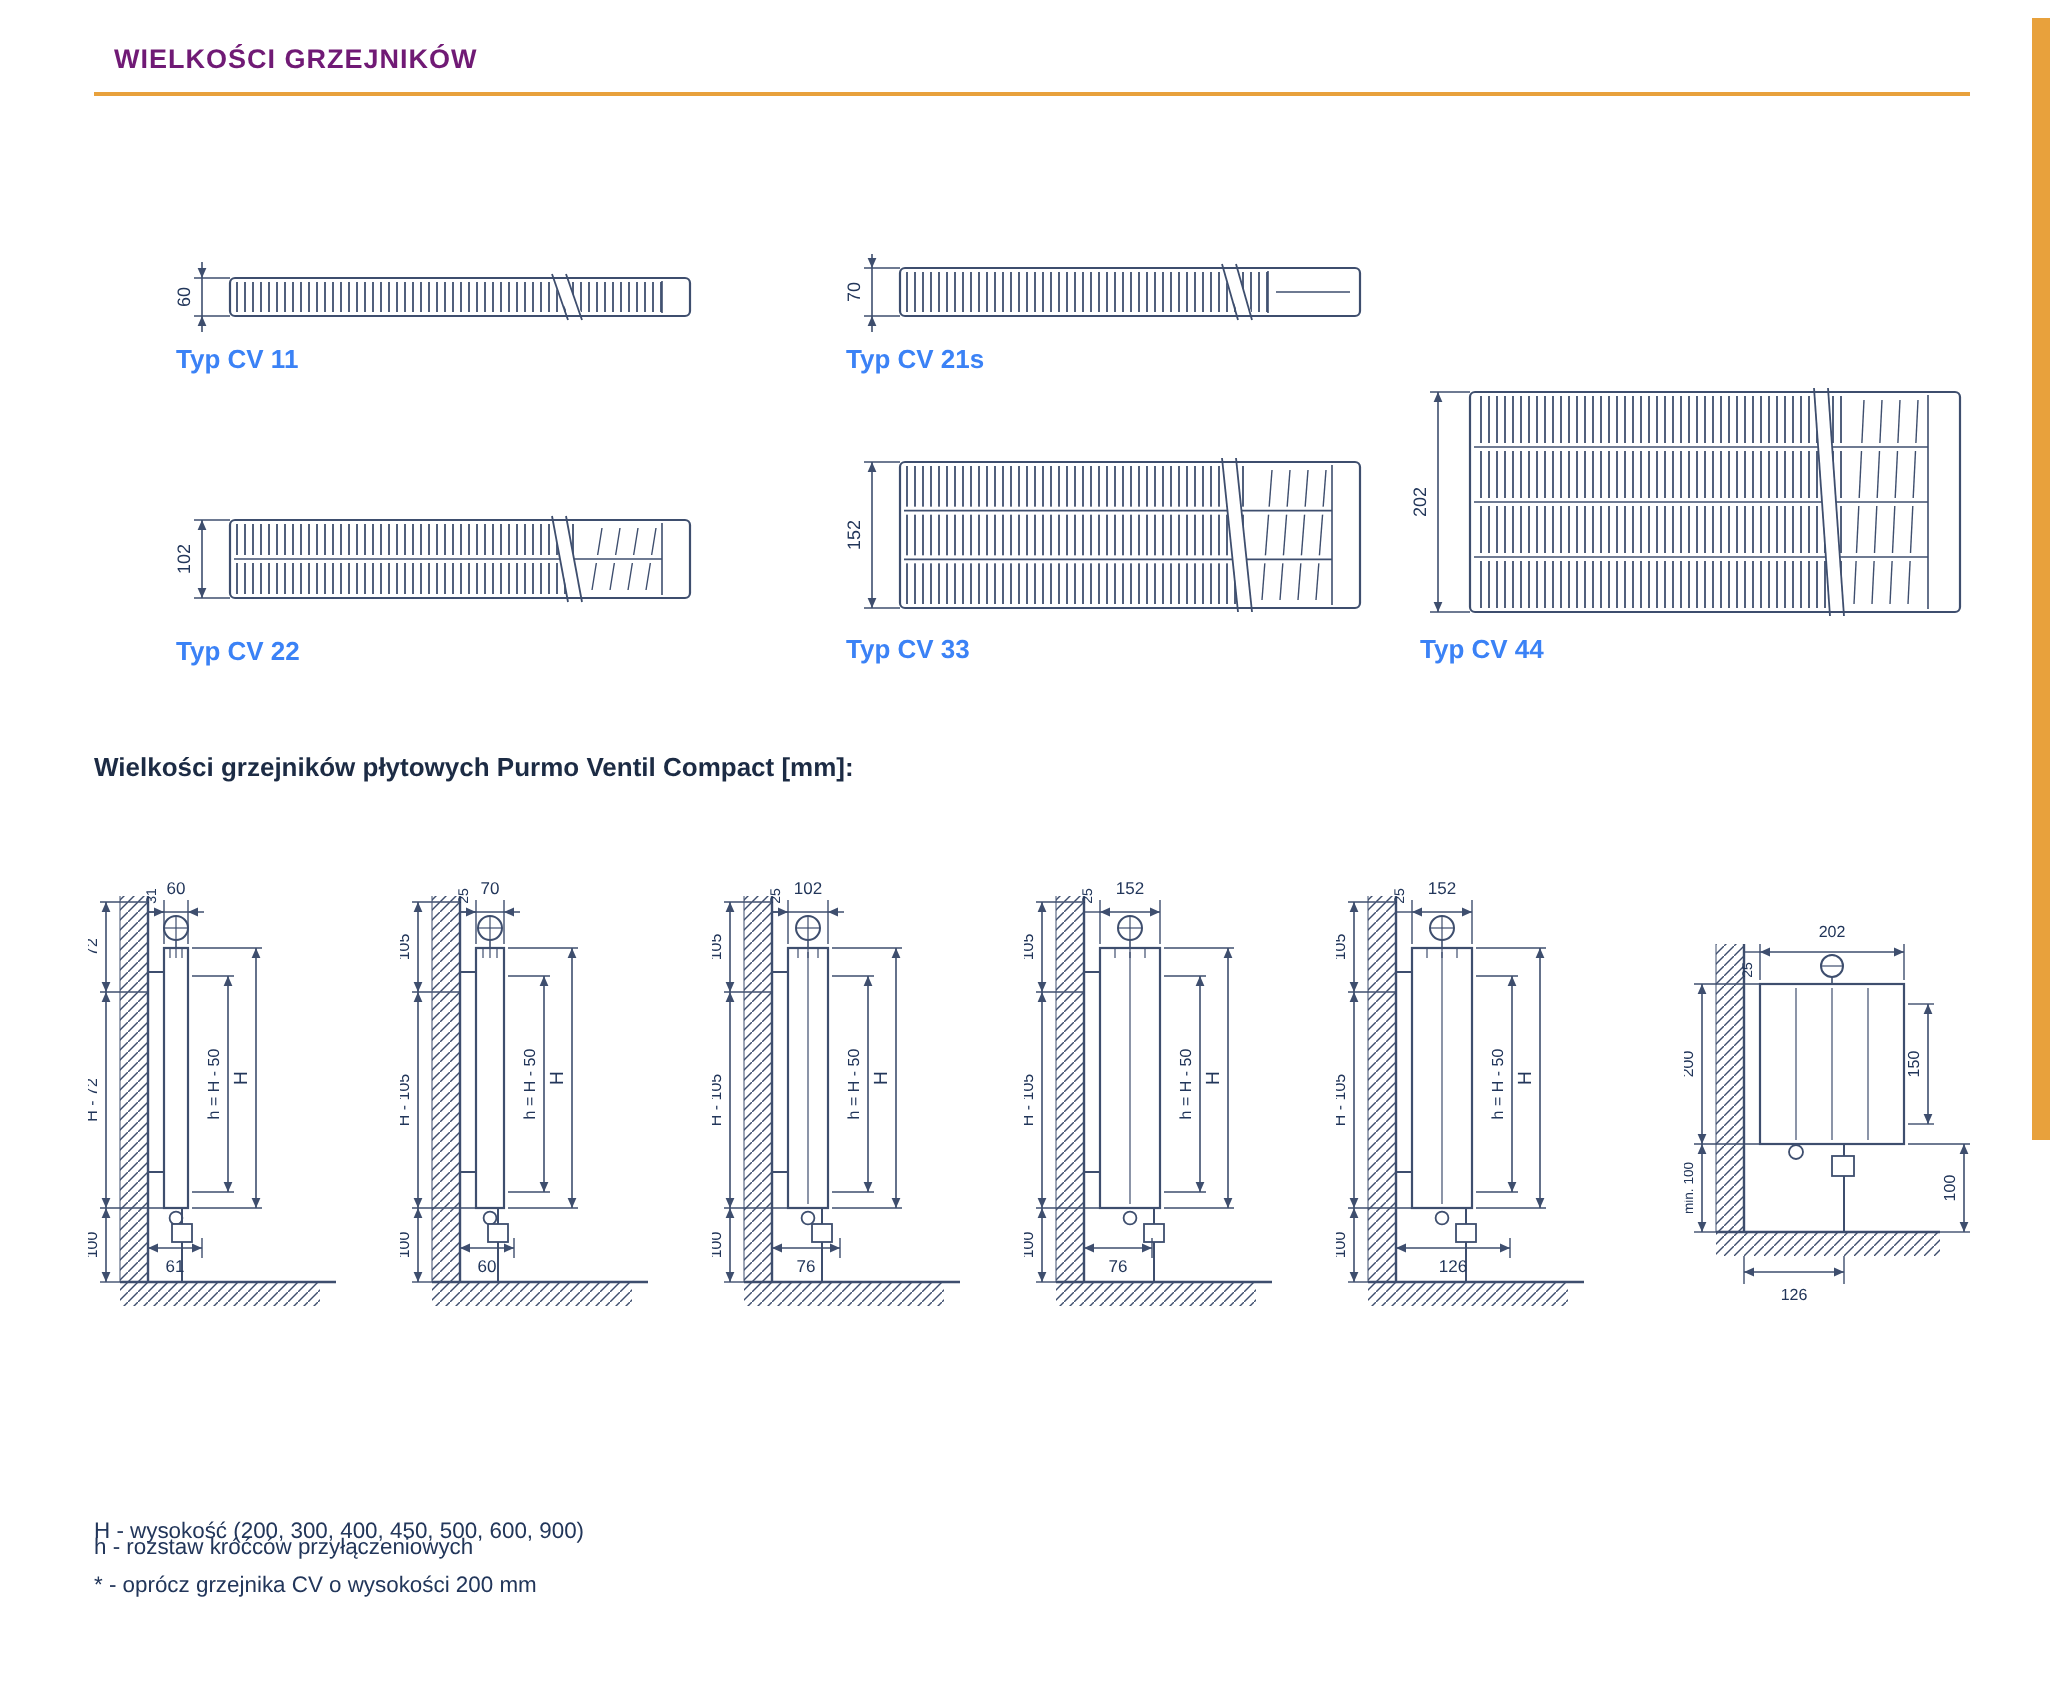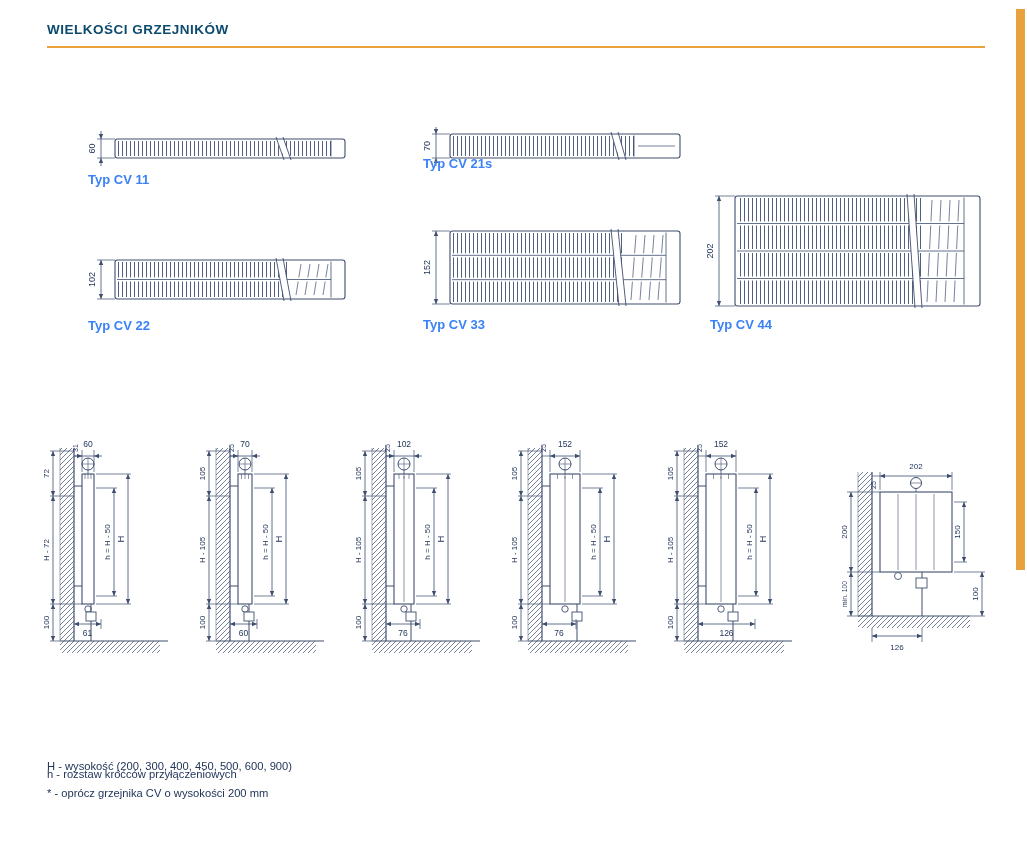--- a/index.html
+++ b/index.html
@@ -1,19 +1,19 @@
 <!DOCTYPE html>
 <html><head>
 <meta charset="utf-8">
 <style>
   html,body{margin:0;padding:0;background:#ffffff;}
   .page{position:relative;width:1027px;height:850px;background:#fff;overflow:hidden;
         font-family:"Liberation Sans",sans-serif;color:#22365a;}
   .abs{position:absolute;}
-  .title{left:47px;top:22px;font-size:13.5px;font-weight:bold;letter-spacing:.5px;color:#0c4a6e;}
+  .title{left:57px;top:22px;font-size:13.5px;font-weight:bold;letter-spacing:.5px;color:#701a75;}
   .title-rule{left:47px;top:46px;width:938px;height:2px;background:#e8a13c;}
   .side-bar{left:1016px;top:9px;width:9px;height:561px;background:#e8a13c;}
   .caption{font-size:13px;font-weight:bold;color:#3b82f6;}
   .heading{left:47px;top:376px;font-size:13px;font-weight:bold;color:#1c2b44;}
   .legend-line{left:47px;font-size:11.2px;color:#22365a;}
   svg text{fill:#22365a;font-family:"Liberation Sans",sans-serif;}
 </style>
 </head>
 <body>
 
@@ -146,25 +146,26 @@
         <line x1="265" y1="6.5" x2="265" y2="113.5" stroke="#3e4e6e" stroke-width="0.8"></line>
         <line x1="16" y1="5" x2="36" y2="5" stroke="#3e4e6e" stroke-width="0.7"></line>
         <line x1="16" y1="115" x2="36" y2="115" stroke="#3e4e6e" stroke-width="0.7"></line>
         <line x1="20" y1="5" x2="20" y2="115" stroke="#3e4e6e" stroke-width="0.8"></line>
         <polygon points="17.8,10 22.2,10 20,5" fill="#3e4e6e"></polygon>
         <polygon points="17.8,110 22.2,110 20,115" fill="#3e4e6e"></polygon>
         <text x="14" y="60" font-size="9" text-anchor="middle" transform="rotate(-90 14 60)">202</text>
       </svg></div>
 
   <div class="abs caption" style="left:88px;top:172px">Typ CV 11</div>
-  <div class="abs caption" style="left:423px;top:156px">Typ CV 21s</div>
+  <div class="abs caption" style="left:423px;top:172px">Typ CV 21s</div>
   <div class="abs caption" style="left:88px;top:318px">Typ CV 22</div>
   <div class="abs caption" style="left:423px;top:317px">Typ CV 33</div>
   <div class="abs caption" style="left:710px;top:317px">Typ CV 44</div>
 
+  <div class="abs heading">Wielkości grzejników płytowych Purmo Ventil Compact [mm]:</div>
 
   <div class="abs" id="m0" style="left:44px;top:436px"><svg width="138" height="242" viewBox="0 0 138 242">
         <defs>
           <pattern id="hp5" width="5" height="5" patternUnits="userSpaceOnUse">
             <path d="M0,5 L5,0" stroke="#3e4e6e" stroke-width="0.7" fill="none"></path>
           </pattern>
         </defs>
         <rect x="16" y="12" width="14" height="193" fill="url(#hp5)"></rect>
         <line x1="30" y1="12" x2="30" y2="205" stroke="#3e4e6e" stroke-width="1.2"></line>
         <line x1="16" y1="12" x2="16" y2="205" stroke="#3e4e6e" stroke-width="0.5"></line>

